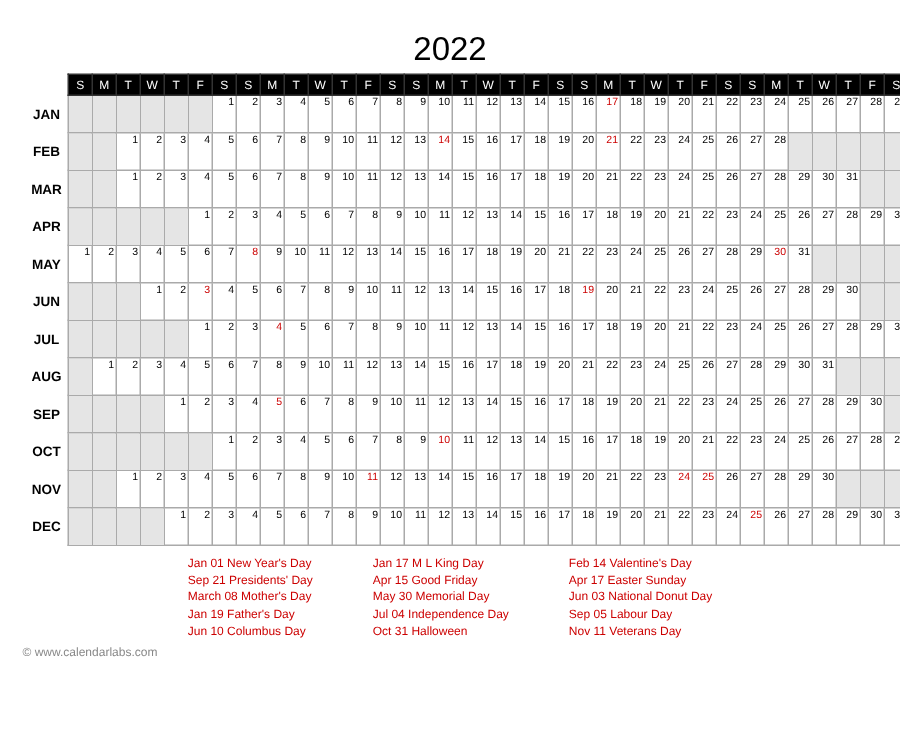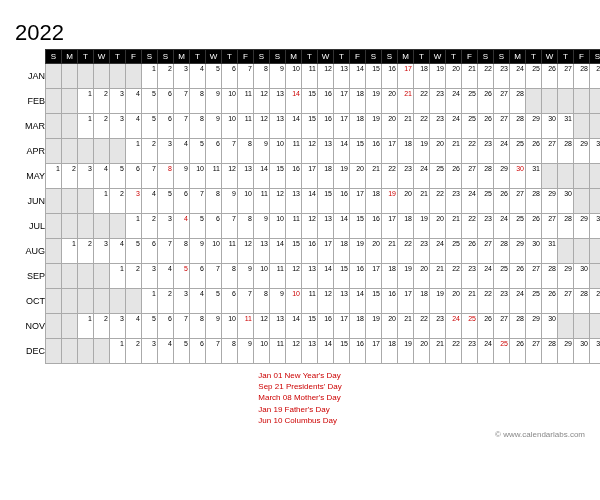--- a/index.html
+++ b/index.html
@@ -1,28 +1,28 @@
 <!DOCTYPE html>
 <html><head>
 <meta charset="utf-8">
 <style>
 body{margin:0;padding:20px 15px;font-family:Arial,sans-serif;background:#fff;width:600px;height:500px;box-sizing:border-box}
-.year{font-size:22px;font-weight:normal;margin-bottom:3px}
+.year{text-align:center;font-size:22px;font-weight:normal;margin-bottom:3px}
 .cal{border-collapse:collapse;width:100%;table-layout:fixed}
 .cal th{background:#000;color:#fff;font-size:8px;font-weight:normal;padding:2px 0;border:1px solid #333;width:15px}
 .cal th.mcol{background:#fff;color:#000;border:none;width:30px}
 .cal td{border:1px solid #aaa;font-size:8px;text-align:center;padding:0;height:24px;vertical-align:top;position:relative}
 .cal td .num{position:absolute;top:1px;right:1px;font-size:7px}
-.cal td.mlabel{border:none;font-size:9px;font-weight:normal;text-align:right;vertical-align:middle;padding-left:2px}
+.cal td.mlabel{border:none;font-size:9px;font-weight:bold;text-align:center;vertical-align:middle;padding-left:2px}
 .cal td.empty{background:#e5e5e5}
 .cal td.out{background:#e5e5e5}
 .cal td .num.red{color:#c00}
 .holidays{display:flex;justify-content:center;gap:40px;margin-top:6px;font-size:8px;color:#c00}
 .holidays div{white-space:nowrap;line-height:1.4}
-.credit{text-align:right;font-size:8px;color:#888;margin-top:4px}
+.credit{text-align:left;font-size:8px;color:#888;margin-top:4px}
 </style>
 </head>
 <body>
 
 <div class="year">2022</div>
 
 <table class="cal">
 <thead>
       <tr id="header-row">
         <th class="mcol"></th>
@@ -1244,15 +1244,29 @@
 </table>
 
 <div class="holidays">
 <div id="hcol1">
       <div>Jan 01  New Year's Day</div>
       <div>Sep 21  Presidents' Day</div>
       <div>March 08  Mother's Day</div>
       <div>Jan 19  Father's Day</div>
       <div>Jun 10  Columbus Day</div>
     </div>
+<div id="hcol2">
+      <div>Jan 17  M L King Day</div>
+      <div>Apr 15  Good Friday</div>
+      <div>May 30  Memorial Day</div>
+      <div>Jul 04  Independence Day</div>
+      <div>Oct 31  Halloween</div>
+    </div>
+<div id="hcol3">
+      <div>Feb 14  Valentine's Day</div>
+      <div>Apr 17  Easter Sunday</div>
+      <div>Jun 03  National Donut Day</div>
+      <div>Sep 05  Labour Day</div>
+      <div>Nov 11  Veterans Day</div>
+    </div>
 </div>
 
 <div class="credit">© www.calendarlabs.com</div>
 
 </body></html>

